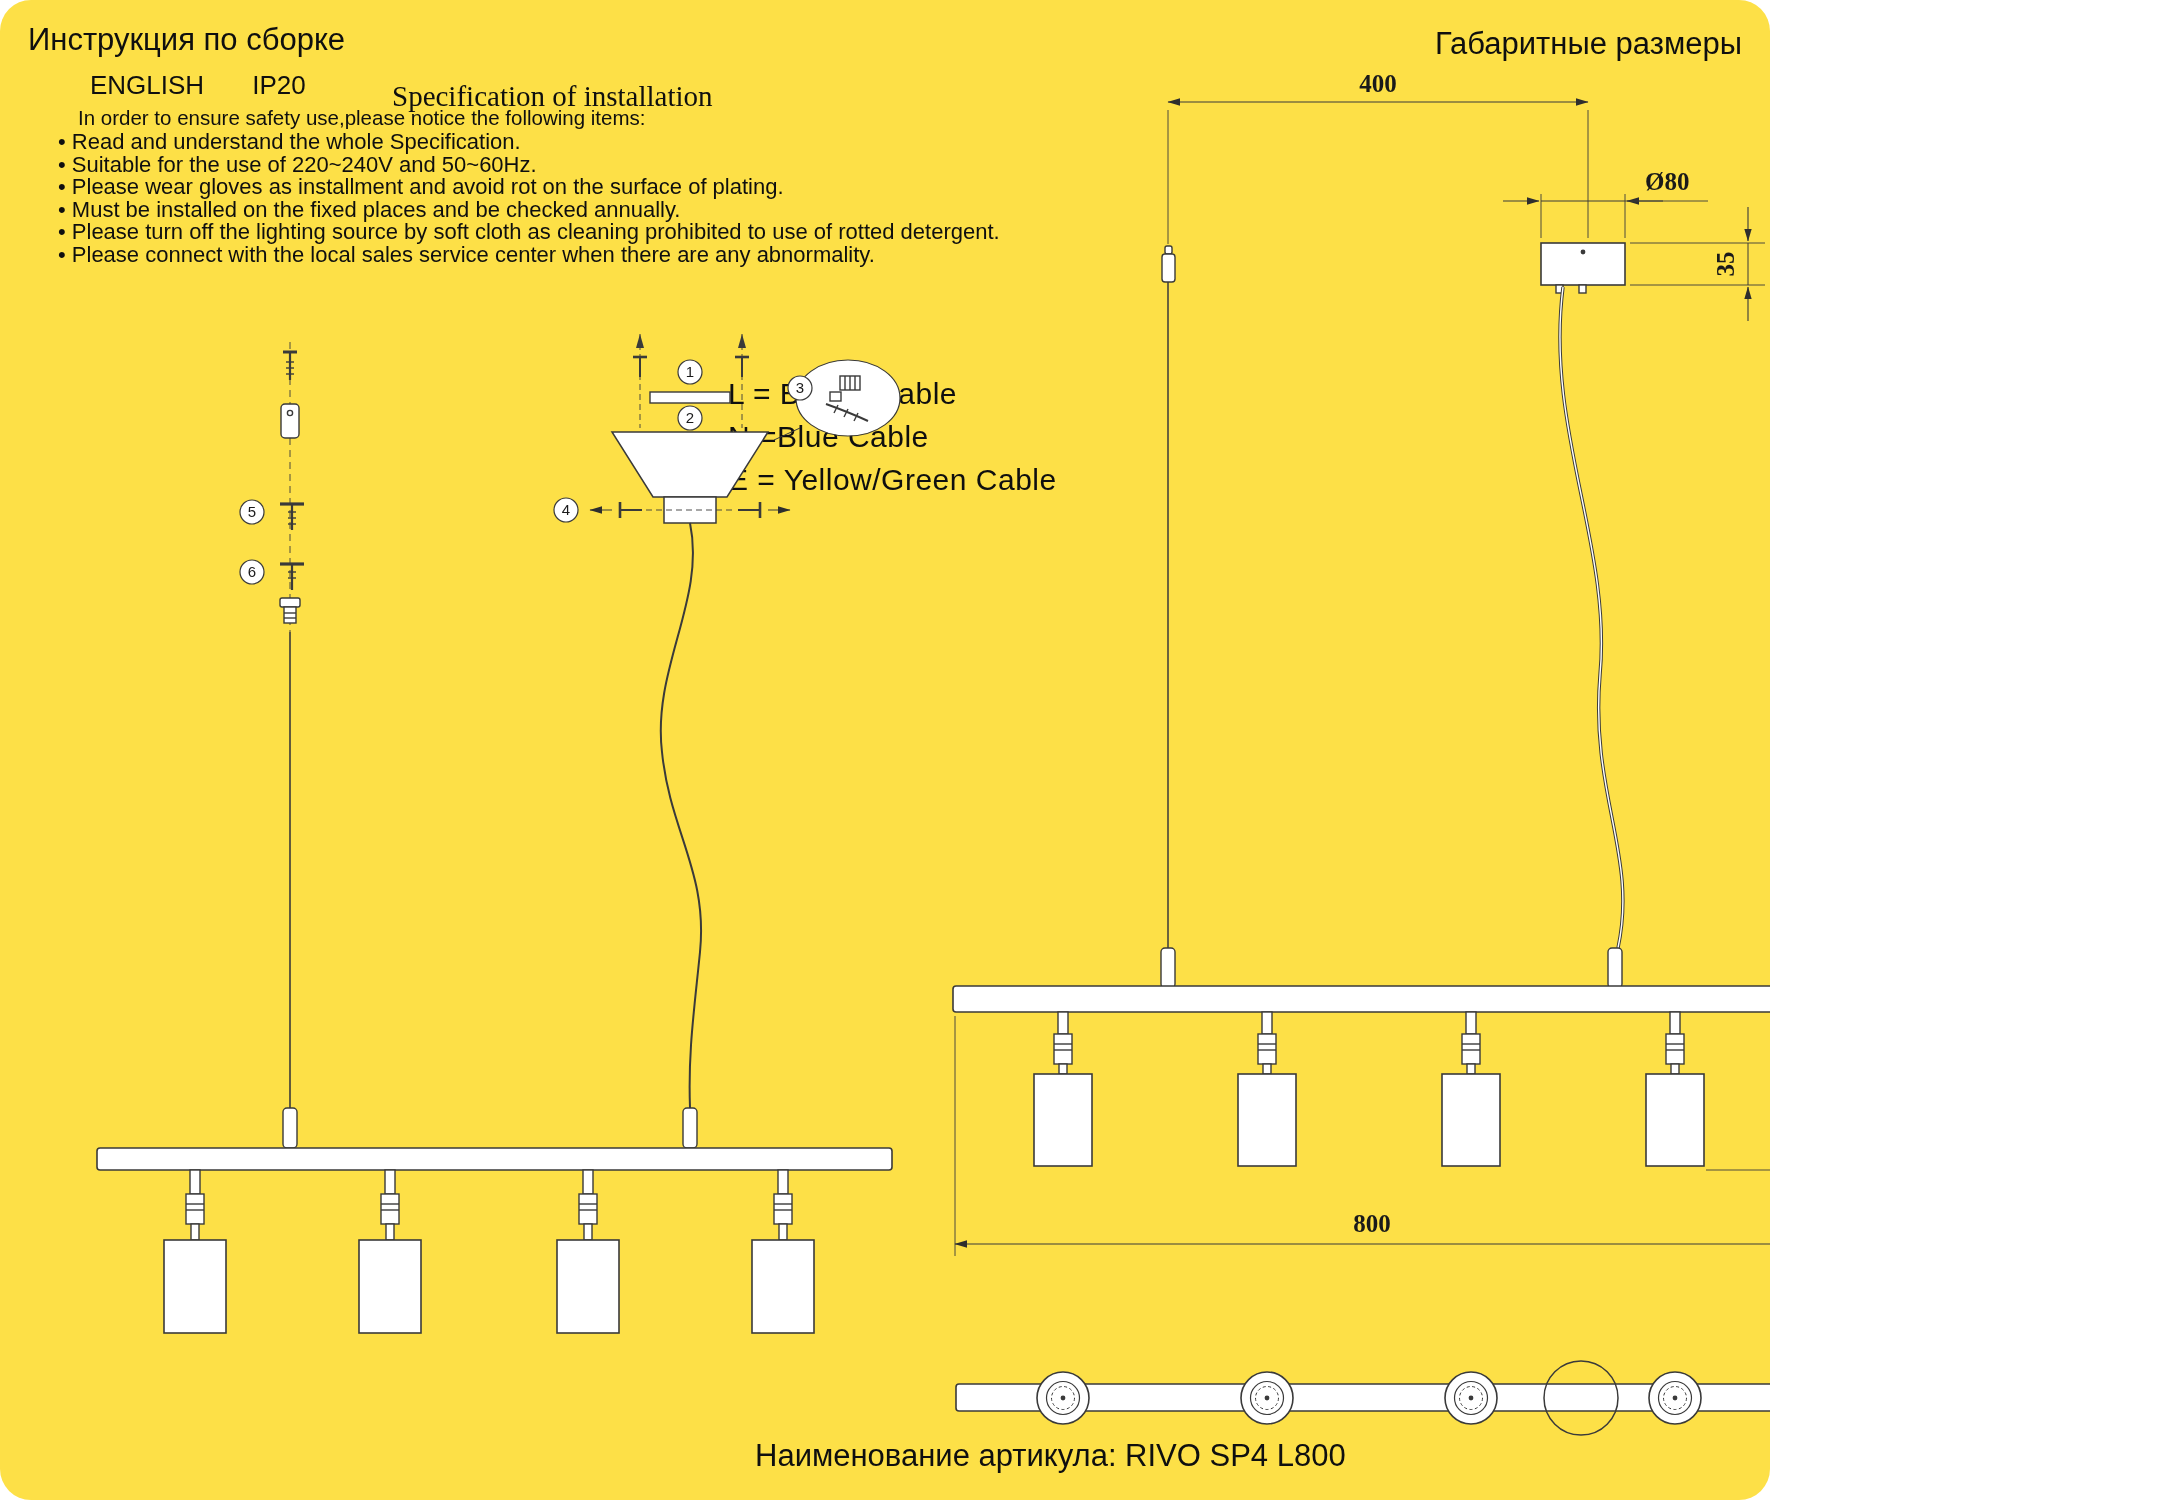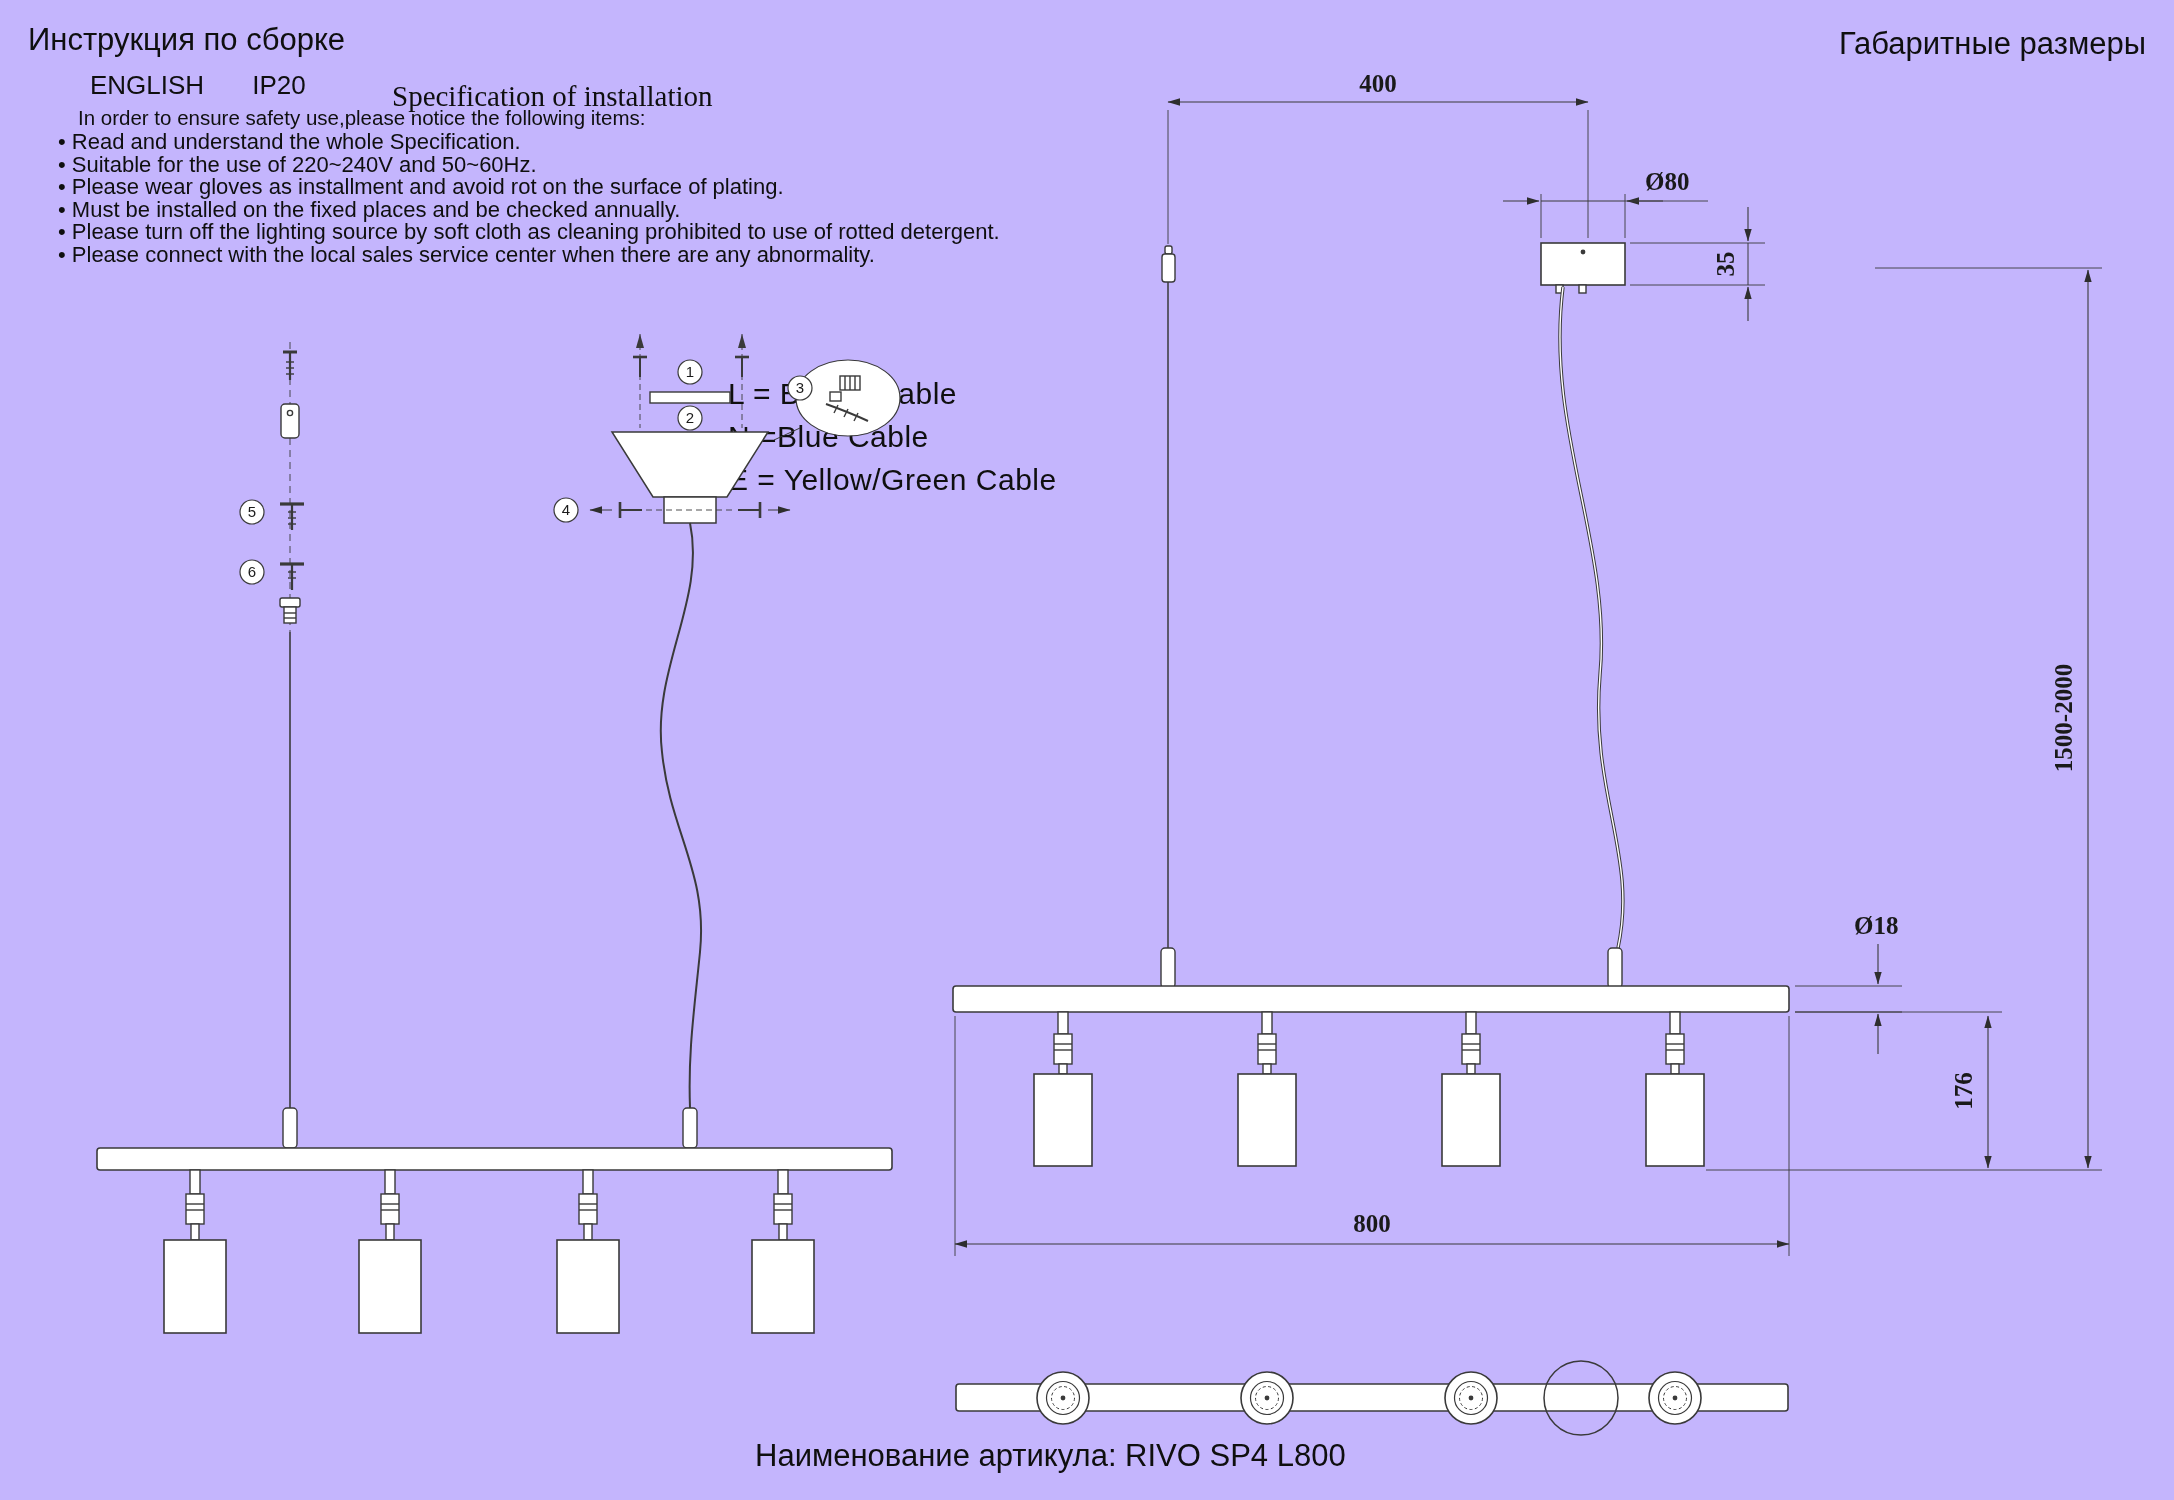--- a/index.html
+++ b/index.html
@@ -3,21 +3,21 @@
 <meta charset="utf-8">
 <style>
   * { box-sizing: border-box; }
   html, body { margin: 0; padding: 0; }
   body {
     width: 2174px; height: 1500px;
     background: #ffffff;
     font-family: "Liberation Sans", sans-serif;
     color: #0f0f0f;
   }
-  .page { position: relative; width: 2174px; height: 1500px; overflow: hidden; background: #c4b5fd; }
+  .page { position: relative; width: 1770px; height: 1500px; overflow: hidden; background: #fde047; border-radius: 31px; }
   .page > div { position: absolute; white-space: nowrap; }
 
   .title-ru   { left: 28px;  top: 22px;  font-size: 31px; }
   .subline    { left: 90px;  top: 70px;  font-size: 26px; display: flex; gap: 48px; }
   .dims-title { right: 28px; top: 18px;  font-size: 31px; margin-top: 8px; }
 
   .spec-title { left: 392px; top: 80px;  font-size: 29px; font-family: Liberation Serif, serif; }
   .spec-intro { left: 78px;  top: 106px; font-size: 20.5px; }
   .spec-list  { left: 58px;  top: 131px; font-size: 22px; line-height: 22.5px; }
 

